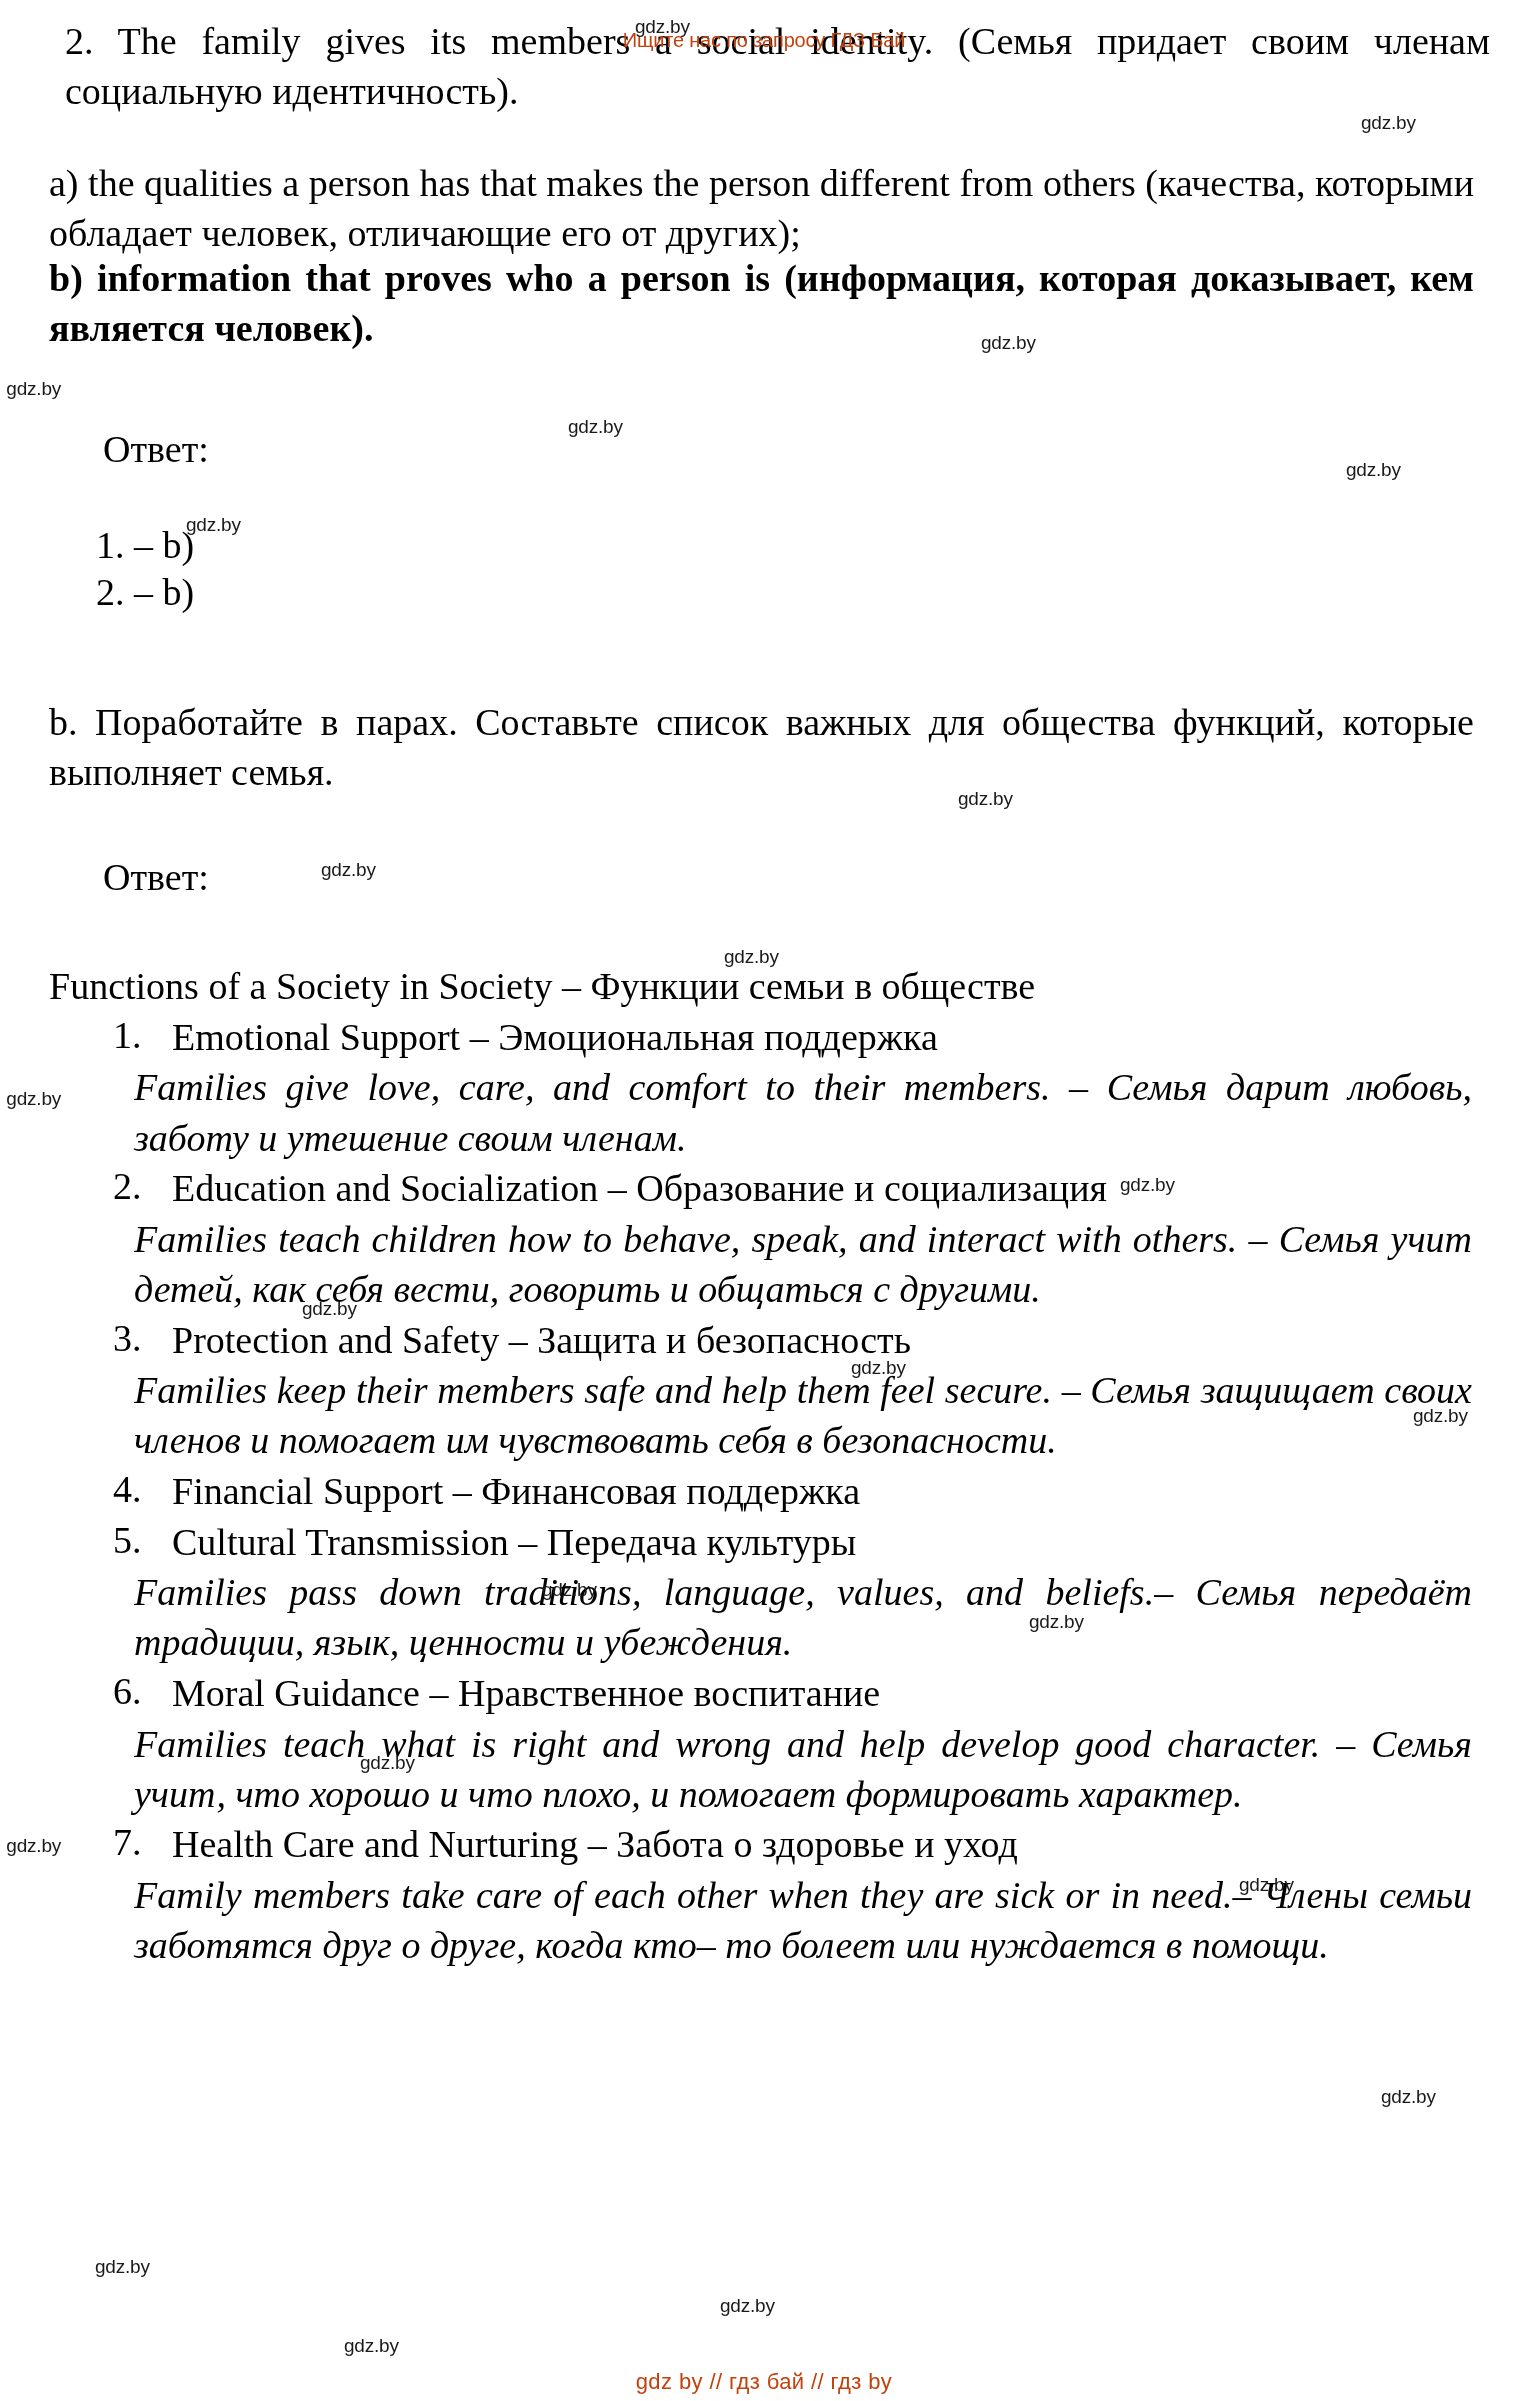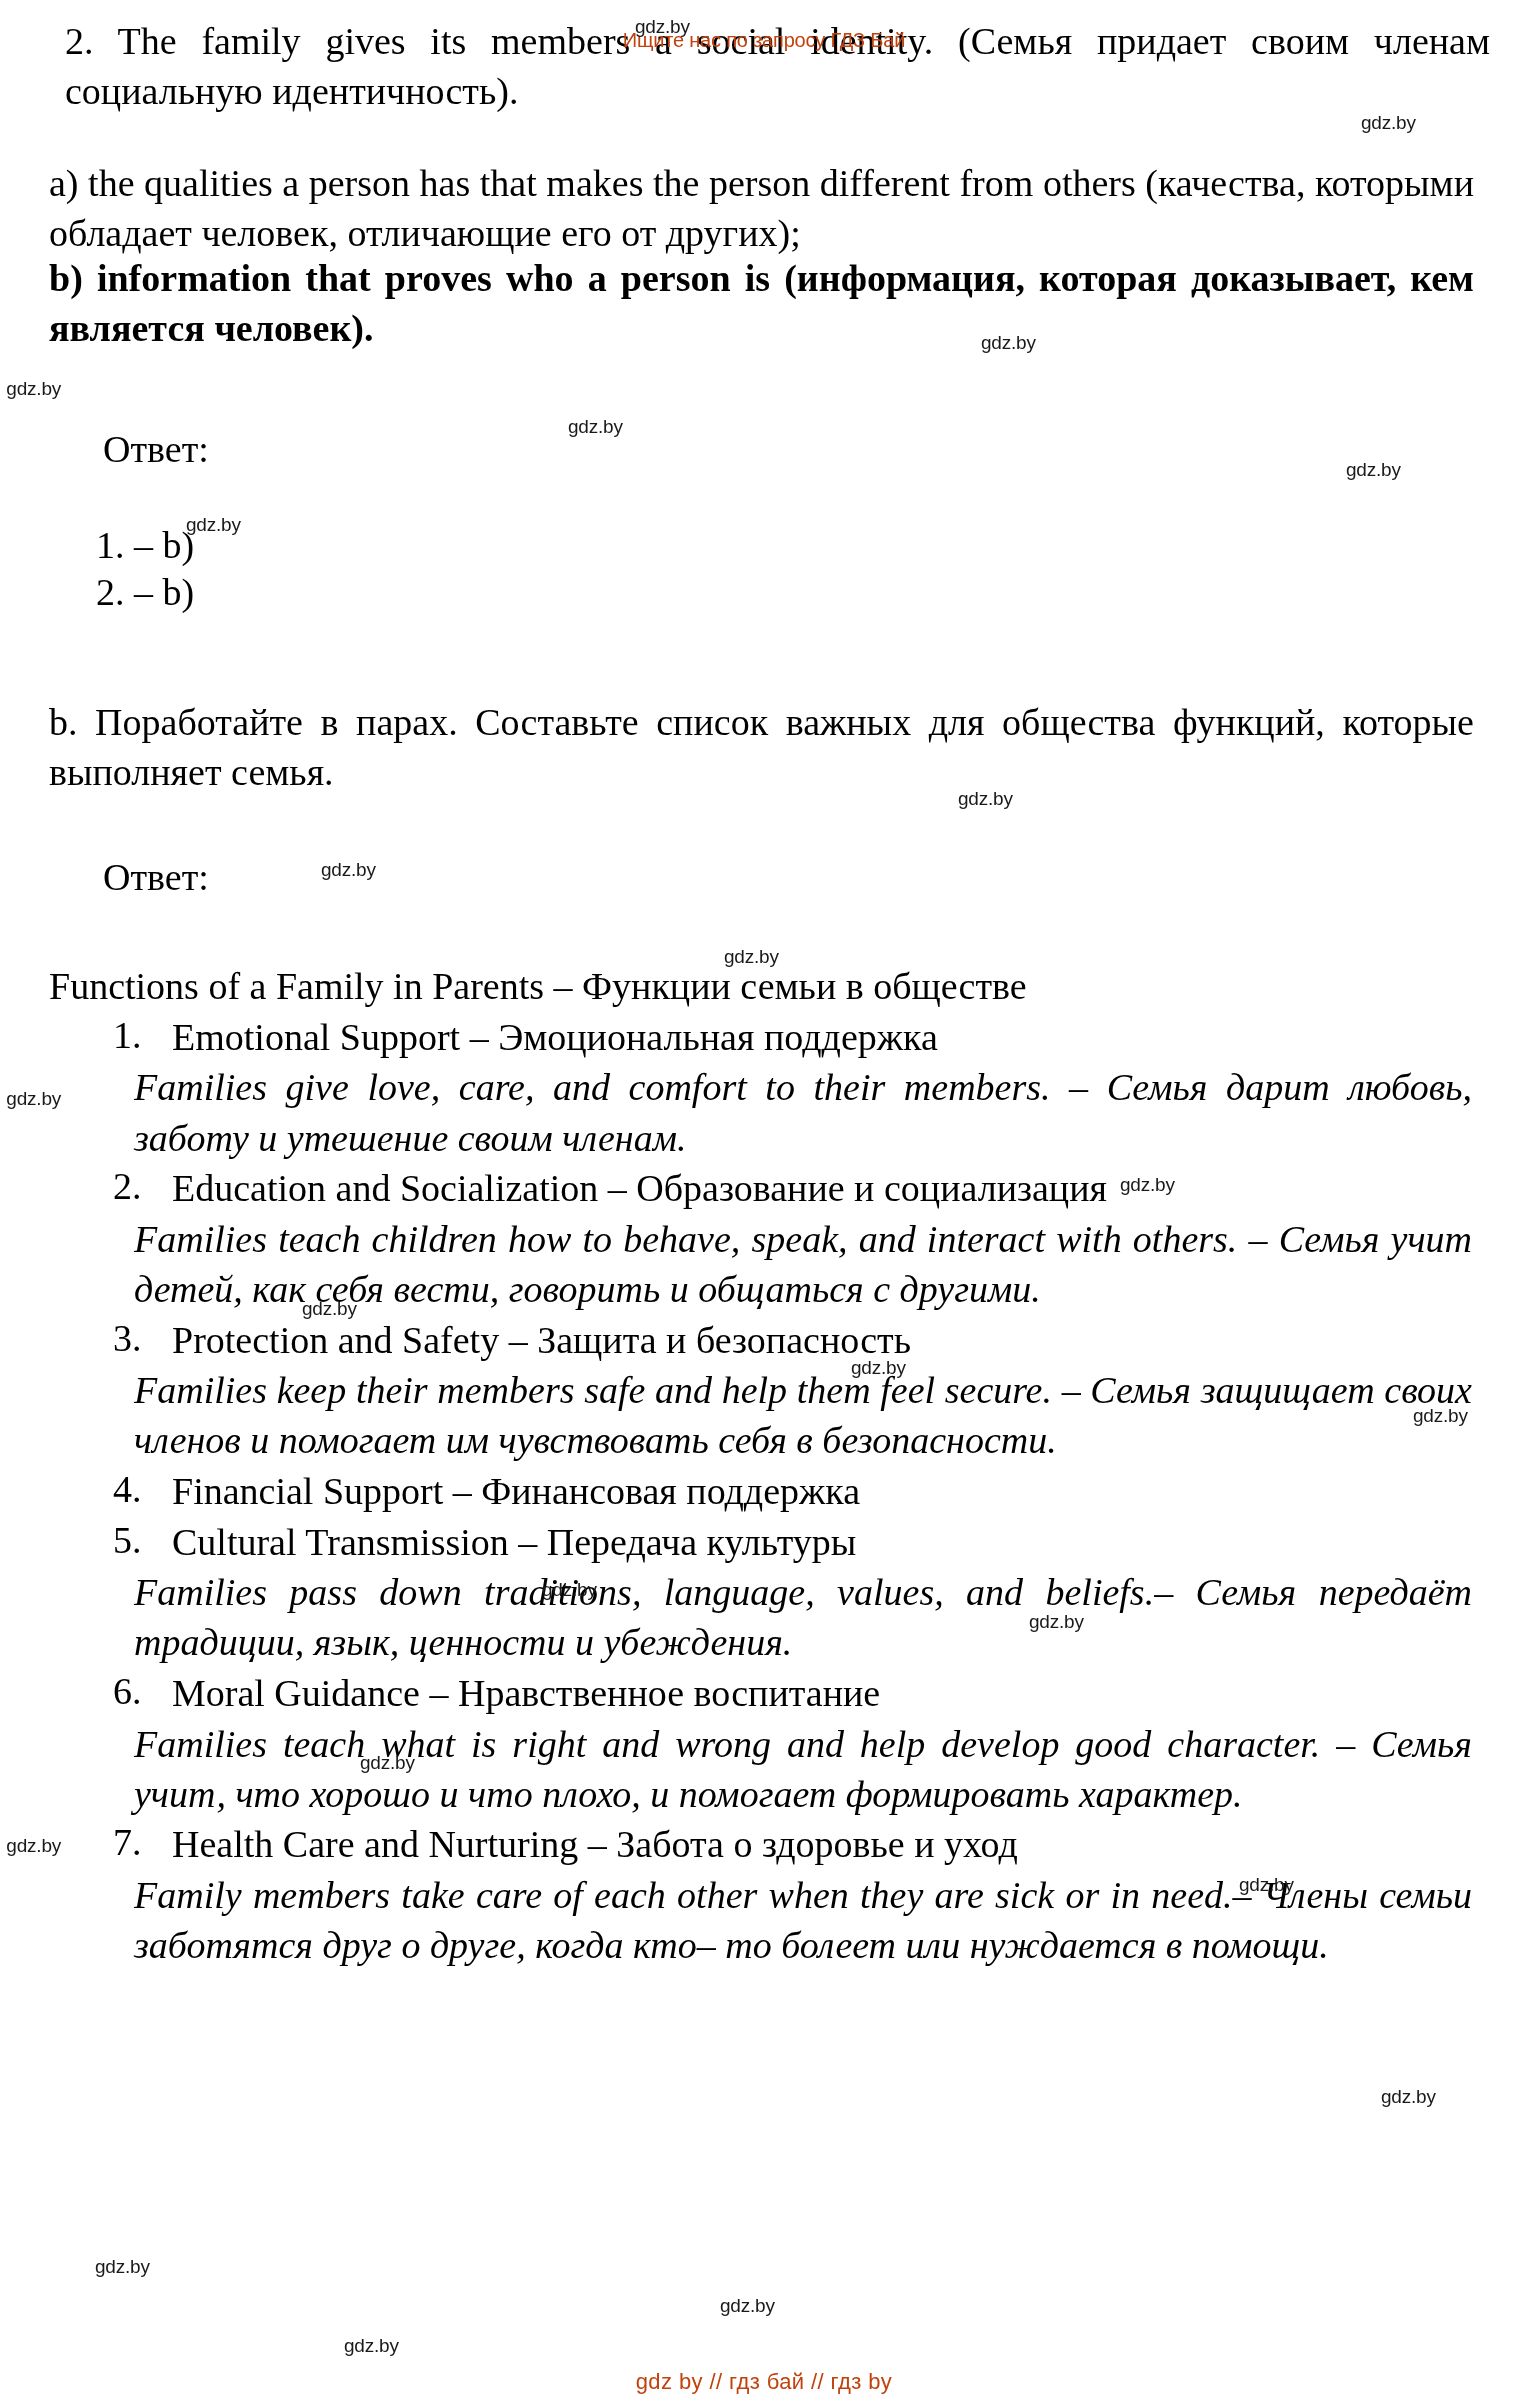--- a/index.html
+++ b/index.html
@@ -155,21 +155,21 @@
 
   <div class="ans-list1">
     <div>1. –  b)</div>
     <div>2. – b)</div>
   </div>
 
   <p class="body block-pairs">b. Поработайте в парах. Составьте список важных для общества функций, которые выполняет семья.</p>
 
   <div class="otvet2">Ответ:</div>
 
-  <div class="heading-func">Functions of a Family in Parents – Функции семьи в обществе</div>
+  <div class="heading-func">Functions of a Society in Society – Функции семьи в обществе</div>
 
   <ol class="funcs">
     <li>
       <span class="fn-title">Emotional Support – Эмоциональная поддержка</span>
       <span class="fn-desc">Families give love, care, and comfort to their members. –  Семья дарит любовь, заботу и утешение своим членам.</span>
     </li>
     <li>
       <span class="fn-title">Education and Socialization – Образование и социализация</span>
       <span class="fn-desc">Families teach children how to behave, speak, and interact with others. –  Семья учит детей, как себя вести, говорить и общаться с другими.</span>
     </li>

